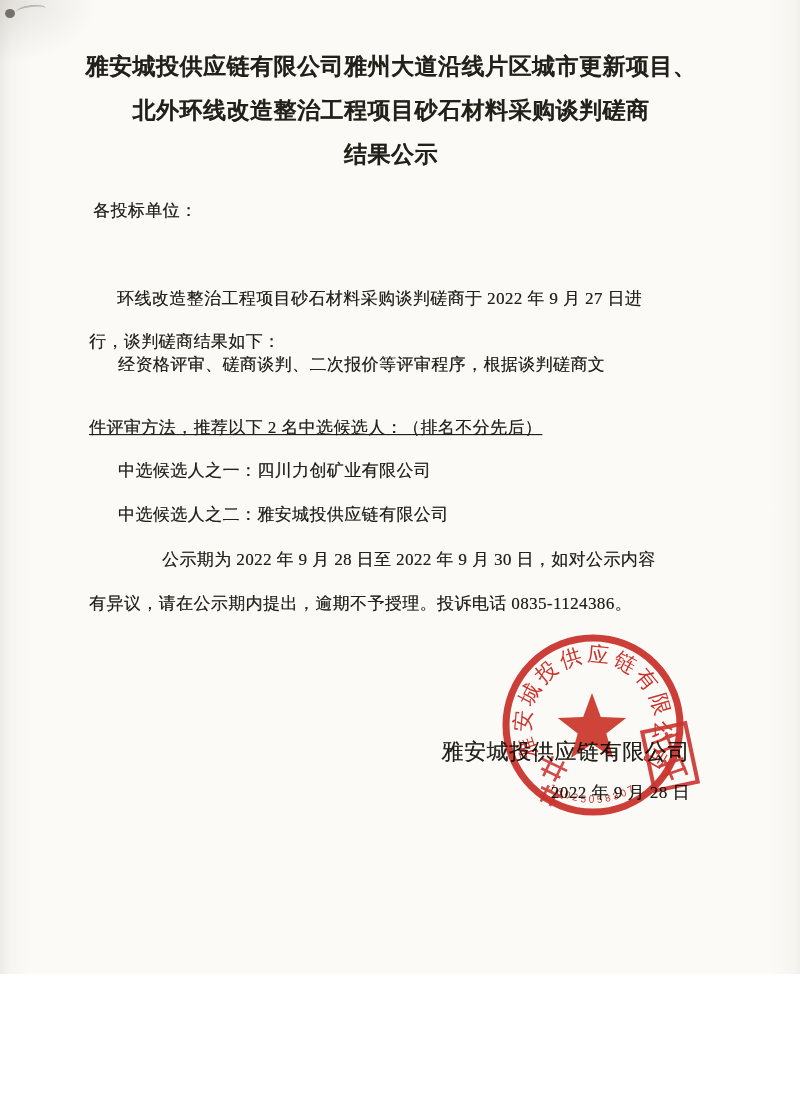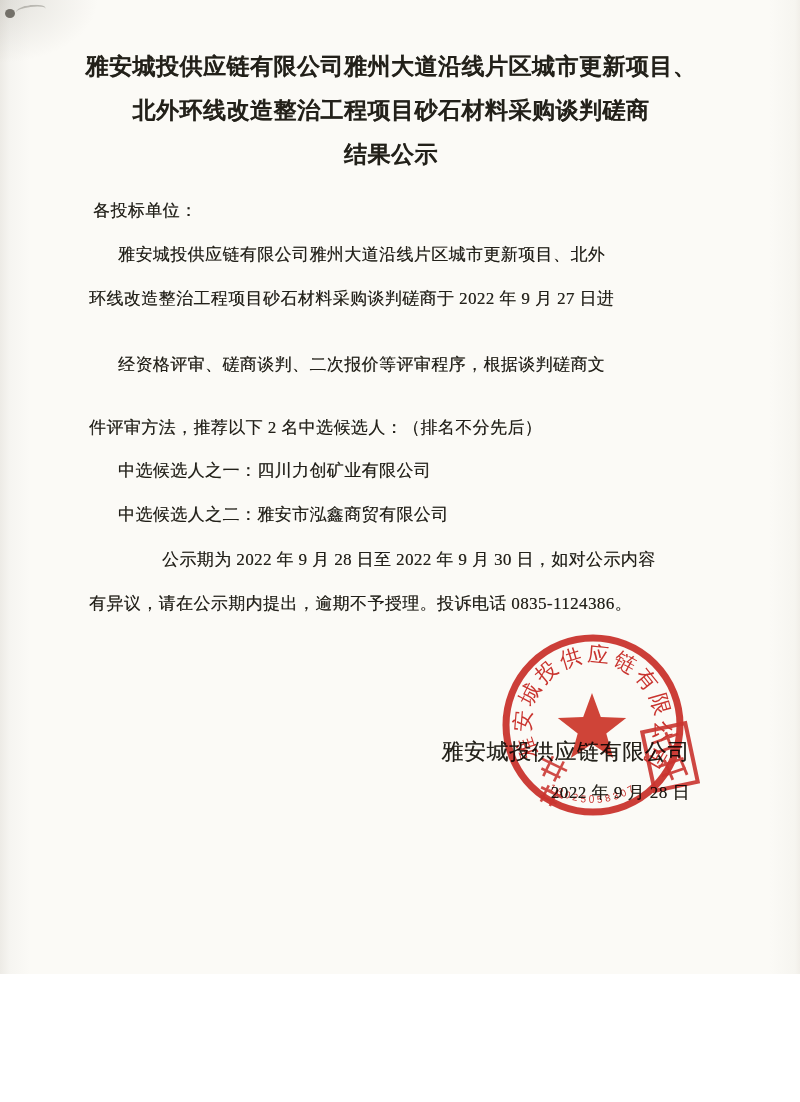--- a/index.html
+++ b/index.html
@@ -28,24 +28,24 @@
   .body-line{
     position:absolute;
     font-size:17px;
     letter-spacing:0.4px;
     white-space:nowrap;
   }
   .at-margin{ left:89px; }
   .at-indent{ left:118px; }
   .salutation{ top:199px; left:93px; }
   .l0{ top:243px; }
-  .l1{ top:287px; }
+  .l1{ top:287px;margin-left:28px; }
   .l2{ top:330px; }
   .l3{ top:353px; }
-  .l4{ top:416px; }
+  .l4{ top:416px;text-decoration:underline; }
   .l5{ top:459px;text-align:center; }
   .l6{ top:503px; }
   .l7{ top:548px;margin-left:44px; }
   .l8{ top:592px; }
   .signature{
     position:absolute; top:737px; right:110px;
     text-align:right;
   }
   .sig-company{
     font-size:22px; letter-spacing:0.6px; white-space:nowrap;
@@ -81,26 +81,26 @@
 
   <div class="corner-dot"></div>
   <div class="corner-streak"></div>
 
   <div class="title-line t1 ink">雅安城投供应链有限公司雅州大道沿线片区城市更新项目、</div>
   <div class="title-line t2 ink">北外环线改造整治工程项目砂石材料采购谈判磋商</div>
   <div class="title-line t3 ink">结果公示</div>
 
   <div class="body-line salutation ink">各投标单位：</div>
 
-  <div class="body-line l0 at-indent ink">雅安城投供应链有限公司雅州大道沿线片区城市更新项目、北外</div>
   <div class="body-line l1 at-margin ink">环线改造整治工程项目砂石材料采购谈判磋商于 2022 年 9 月 27 日进</div>
+  <div class="body-line l2 at-margin ink">行，谈判磋商结果如下：</div>
   <div class="body-line l3 at-indent ink">经资格评审、磋商谈判、二次报价等评审程序，根据谈判磋商文</div>
   <div class="body-line l4 at-margin ink">件评审方法，推荐以下 2 名中选候选人：（排名不分先后）</div>
   <div class="body-line l5 at-indent ink">中选候选人之一：四川力创矿业有限公司</div>
-  <div class="body-line l6 at-indent ink">中选候选人之二：雅安市泓鑫商贸有限公司</div>
+  <div class="body-line l6 at-indent ink">中选候选人之二：雅安城投供应链有限公司</div>
   <div class="body-line l7 at-indent ink">公示期为 2022 年 9 月 28 日至 2022 年 9 月 30 日，如对公示内容</div>
   <div class="body-line l8 at-margin ink">有异议，请在公示期内提出，逾期不予授理。投诉电话 0835-1124386。</div>
 
   <div class="signature">
     <div class="sig-company ink">雅安城投供应链有限公司</div>
     <div class="sig-date ink">2022 年 9 月 28 日</div>
   </div>
 
   <div class="seal">
     <svg width="200" height="200" viewBox="0 0 200 200" xmlns="http://www.w3.org/2000/svg">

